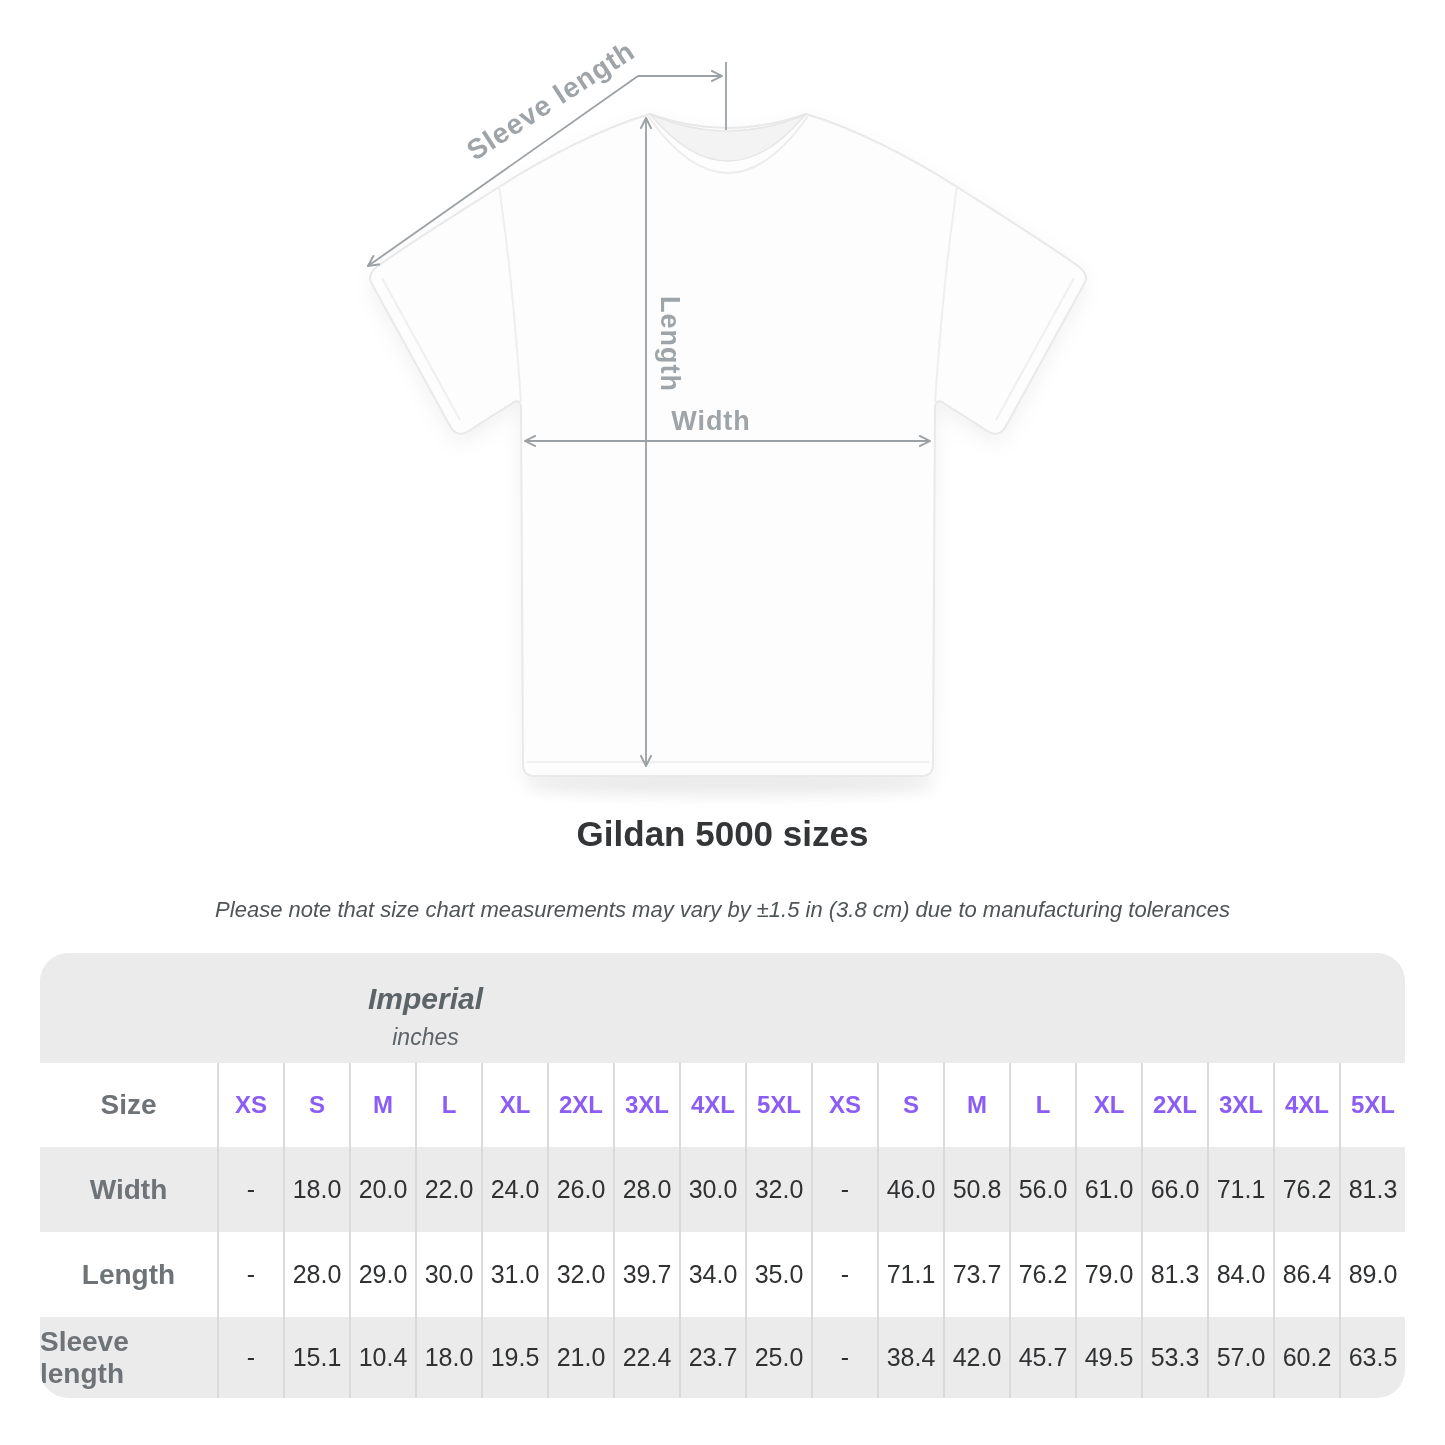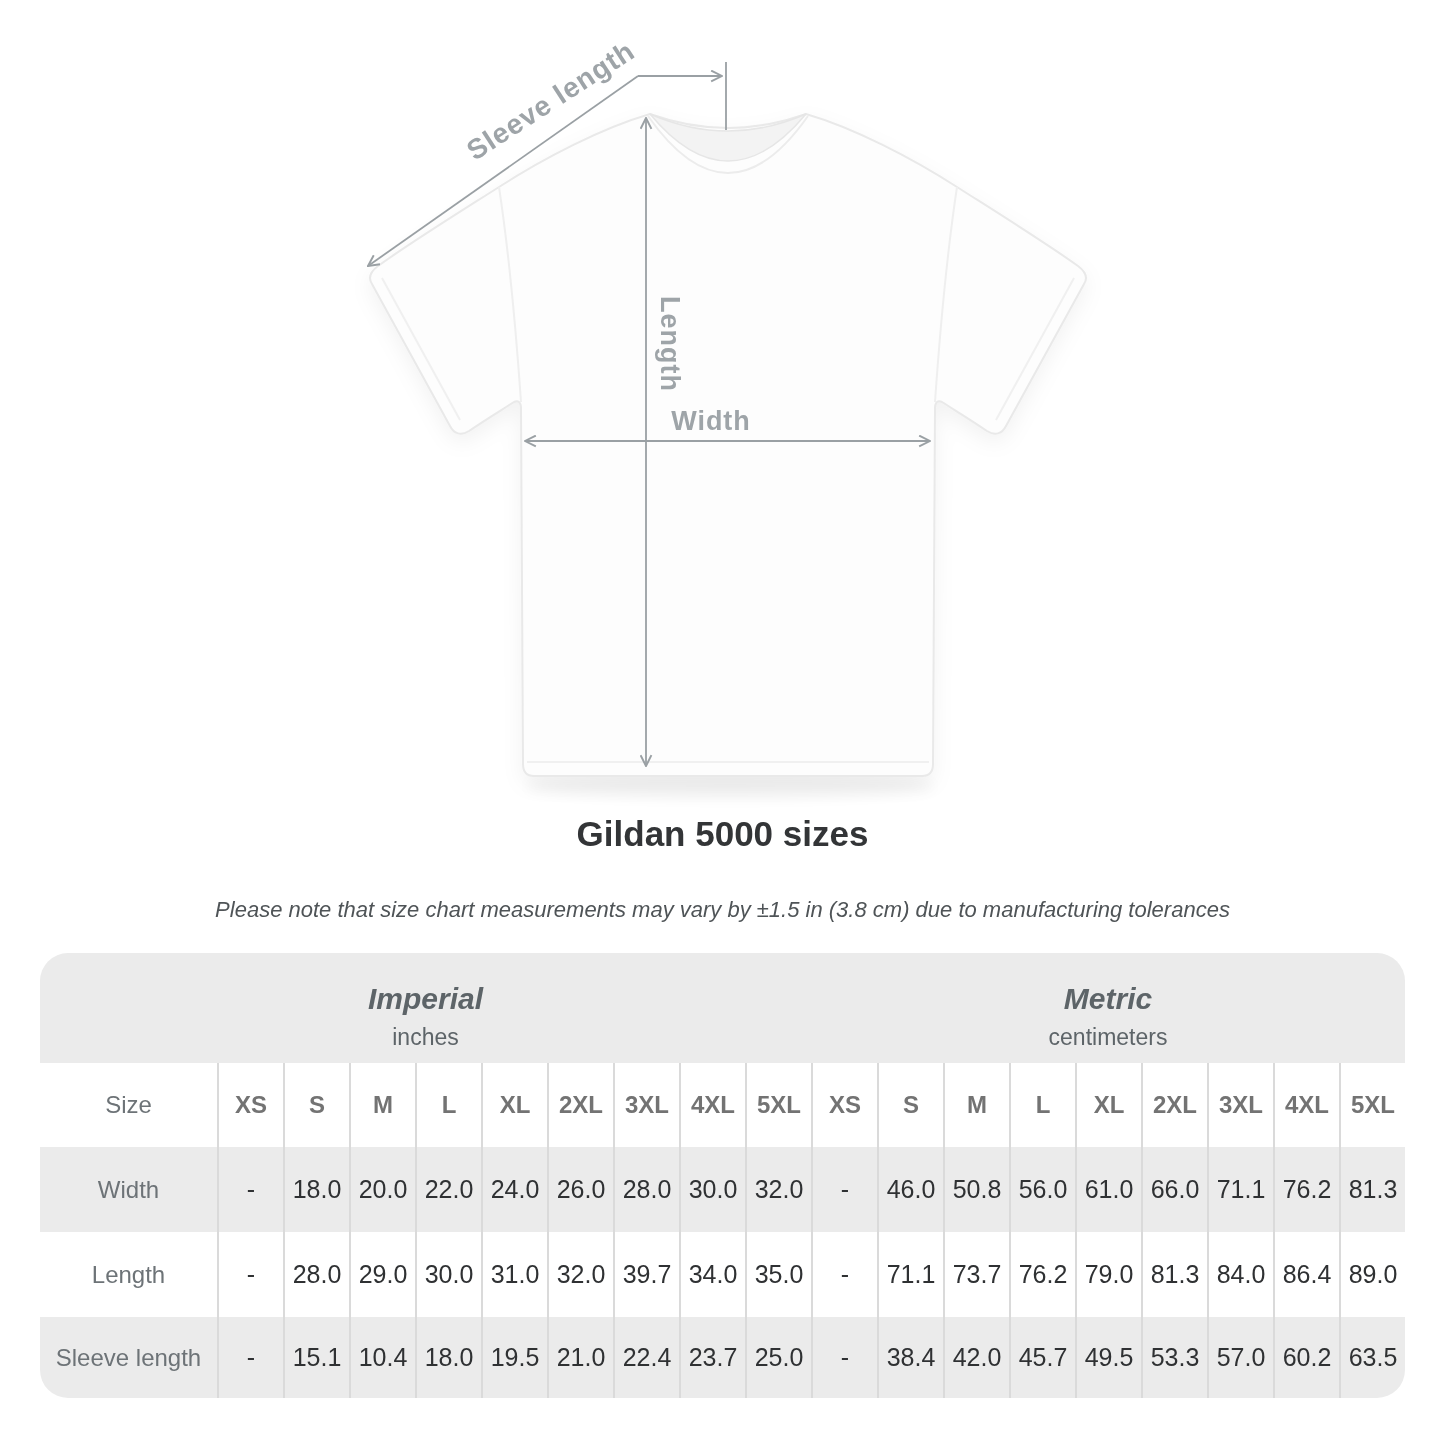--- a/index.html
+++ b/index.html
@@ -31,30 +31,30 @@
   
   .size-table {
     position:absolute; left:40px; top:953px; width:1365px;
     border-radius:28px; overflow:hidden; background:#ffffff;
   }
   .unit-band { display:flex; height:110px; background:#ebebeb; }
   .band-cell { display:flex; flex-direction:column; align-items:center; padding-top:17px; box-sizing:border-box;justify-content:center; }
   .band-imperial { width:771px; }
   .band-metric  { width:594px; }
   .band-title { font-size:30px; font-weight:bold; font-style:italic; color:#5d6468; }
-  .band-unit  { font-size:23px; color:#5d6468; margin-top:8px; }
+  .band-unit  { font-size:23px; font-style:italic; color:#5d6468; margin-top:8px; }
   .trow { display:grid; grid-template-columns:177px repeat(18, 66px); }
   .trow > div { display:flex; align-items:center; justify-content:center; }
   .trow > div:not(:first-child) { border-left:2px solid #dadada; box-sizing:border-box; }
   .hrow  { height:84px; background:#ffffff; }
   .drow  { height:85px; background:#ffffff; }
   .drow-last { height:81px; }
   .gray  { background:#ebebeb; }
-  .hcell { font-size:24px; font-weight:bold; color:#737373; }
-  .lab   { font-size:24px; font-weight:normal; color:#6d7377; }
+  .hcell { font-size:24px; font-weight:bold; color:#8b5cf6; }
+  .lab   { font-size:28px; font-weight:bold; color:#6d7377; }
   .val   { font-size:25px; color:#2f3133; }
 </style>
 </head>
 <body>
 
 <div id="diagram-wrap">
   <svg width="1445" height="860" viewBox="0 0 1445 860">
     <defs>
       <marker id="arrowhead" viewBox="0 0 12 12" refX="11" refY="6" markerWidth="13" markerHeight="13" orient="auto-start-reverse" markerUnits="userSpaceOnUse">
         <path d="M1,1 L11,6 L1,11" fill="none" stroke="#9aa0a4" stroke-width="1.8"></path>
@@ -114,24 +114,20 @@
 <div class="chart-title">Gildan 5000 sizes</div>
 <div class="chart-subtitle">Please note that size chart measurements may vary by ±1.5 in (3.8 cm) due to manufacturing tolerances</div>
 
 <div class="size-table">
 
   <div class="unit-band">
     <div class="band-cell band-imperial">
       <div class="band-title">Imperial</div>
       <div class="band-unit">inches</div>
     </div>
-    <div class="band-cell band-metric">
-      <div class="band-title">Metric</div>
-      <div class="band-unit">centimeters</div>
-    </div>
   </div>
 
   <div class="trow hrow">
     <div class="lab">Size</div>
     <div class="hcell">XS</div>
     <div class="hcell">S</div>
     <div class="hcell">M</div>
     <div class="hcell">L</div>
     <div class="hcell">XL</div>
     <div class="hcell">2XL</div>

